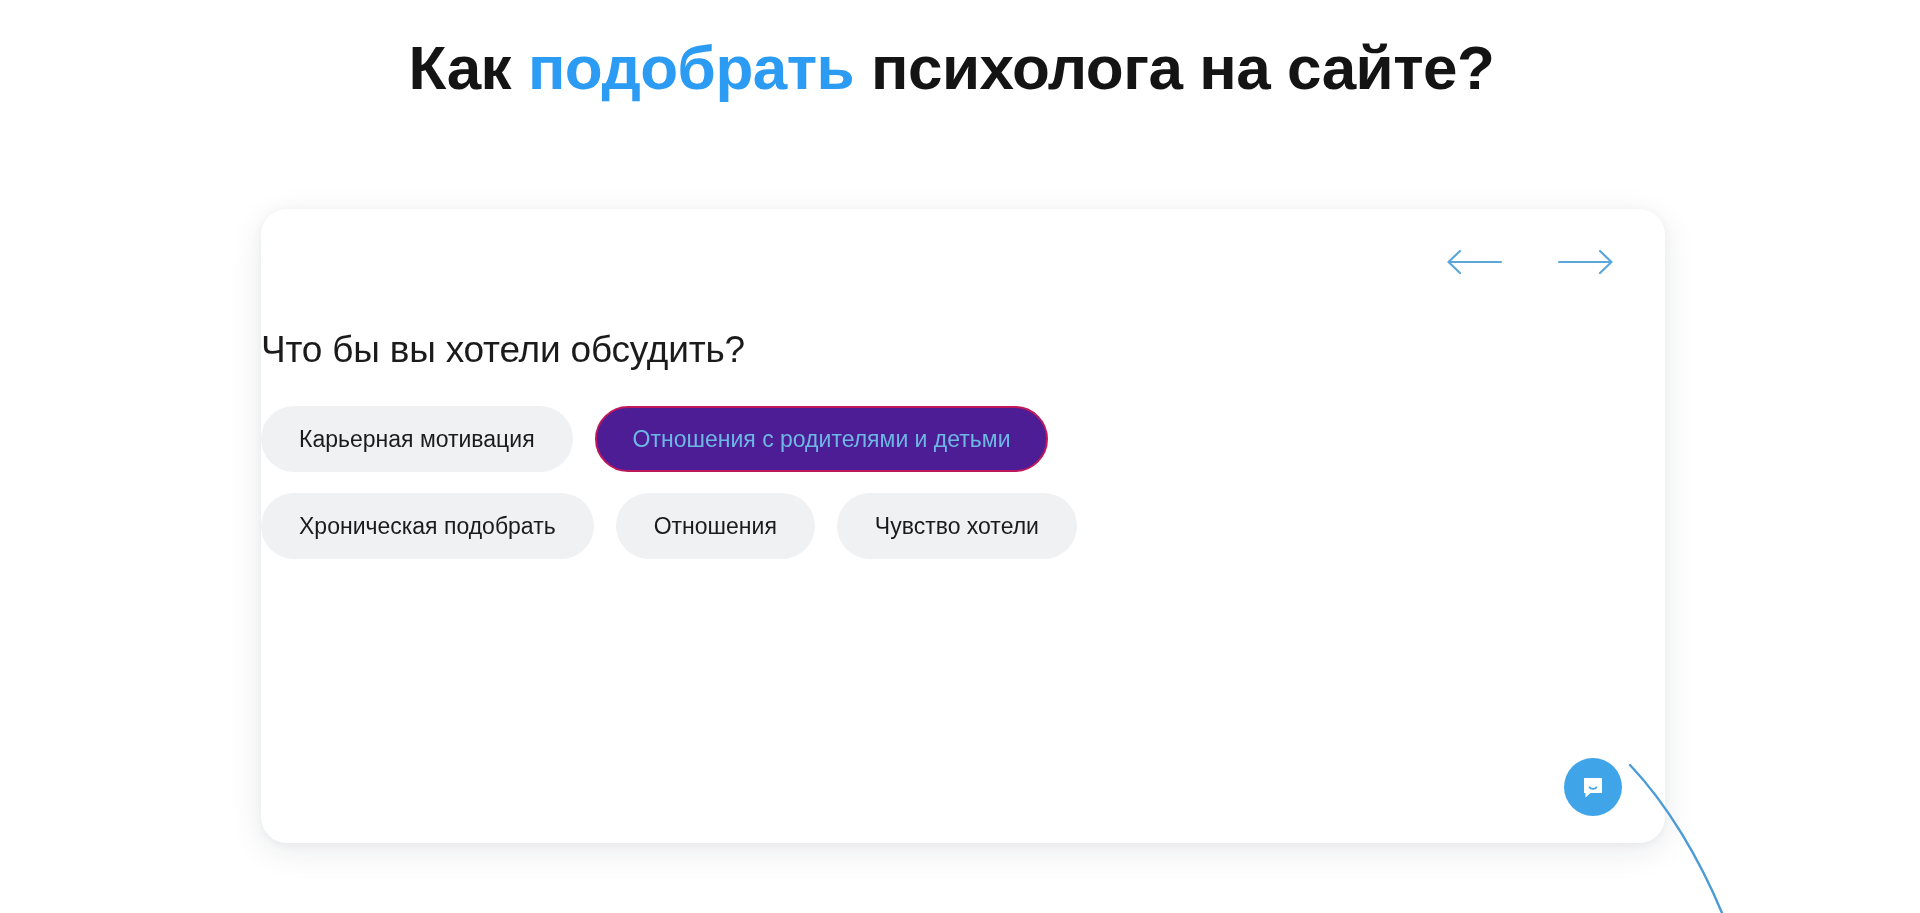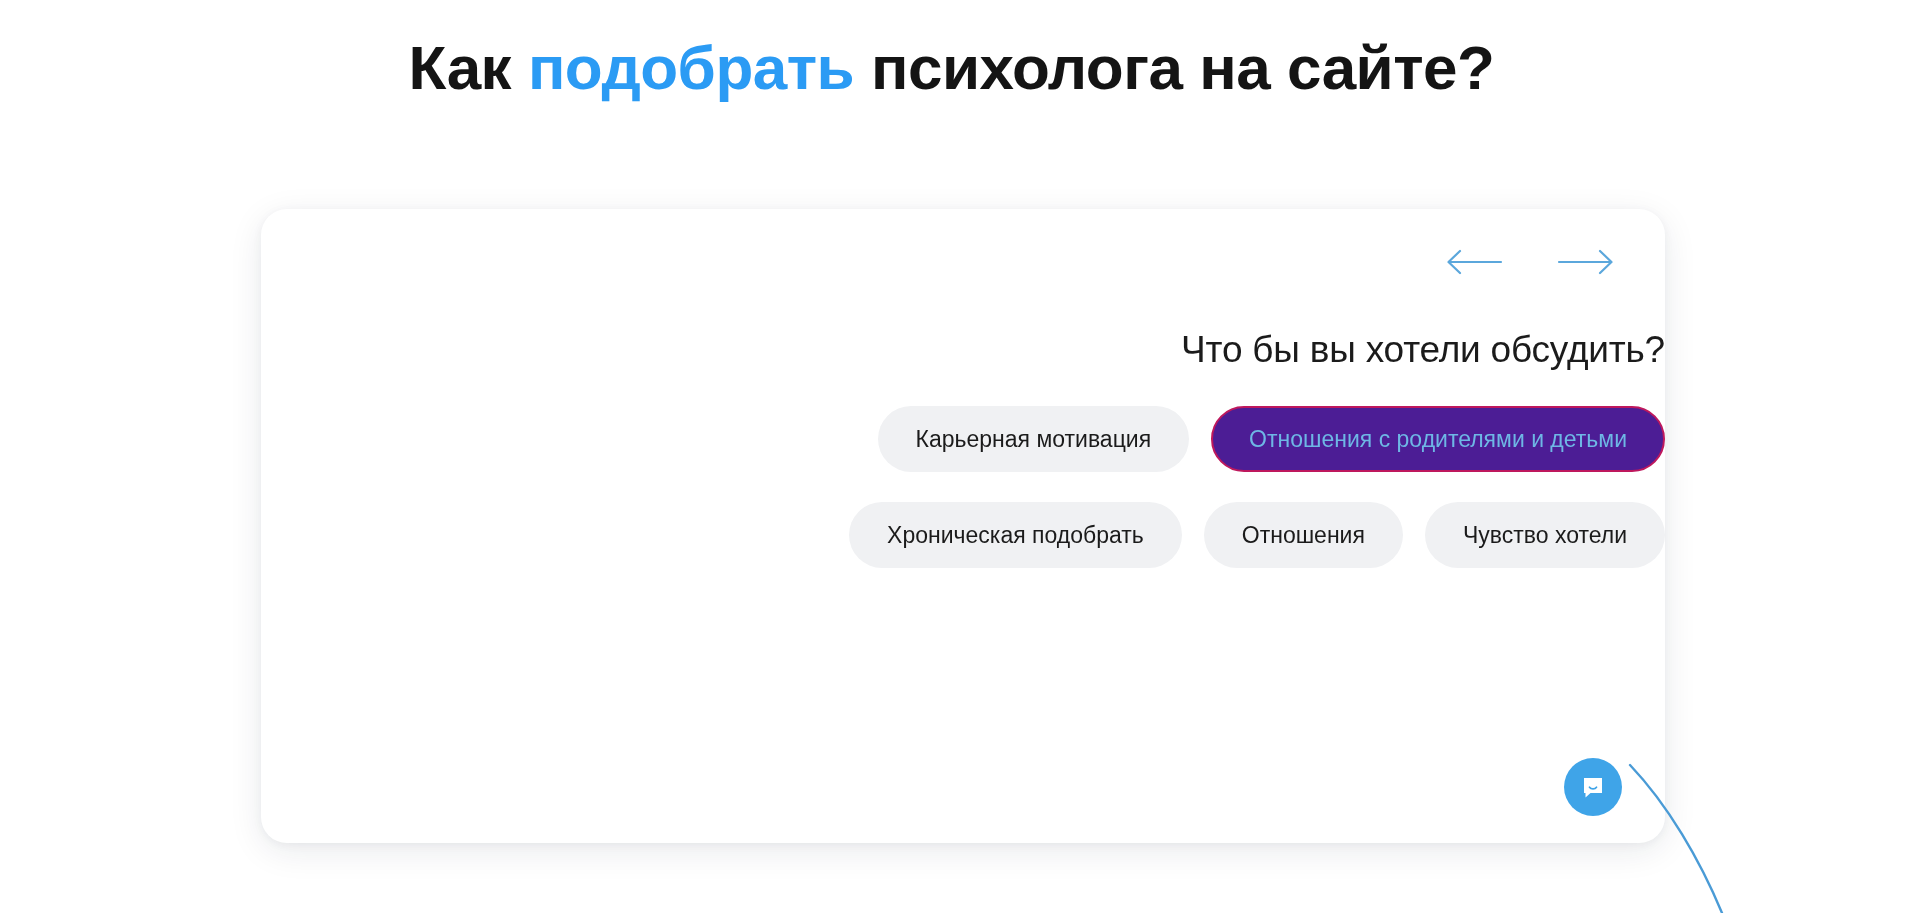--- a/index.html
+++ b/index.html
@@ -77,39 +77,39 @@
     padding: 0;
   }
   .nav-arrow svg { display: block; }
 
   
   .question {
     position: absolute;
     left: 0;
     top: 118px;
     width: 100%;
-    text-align: right;
+    text-align: left;
     font-size: 37px;
     line-height: 46px;
     font-weight: 400;
     color: #1B1B1B;
     letter-spacing: -0.2px;
     white-space: nowrap;
   }
 
   
   .chip-rows {
     position: absolute;
     left: 0;
     top: 197px;
     width: 100%;
     display: flex;
     flex-direction: column;
-    align-items: flex-end;
-    gap: 30px;
+    align-items: flex-start;
+    gap: 21px;
   }
   .chip-row {
     display: flex;
     justify-content: center;
     align-items: center;
     gap: 22px;
   }
   .chip {
     display: inline-flex;
     align-items: center;

